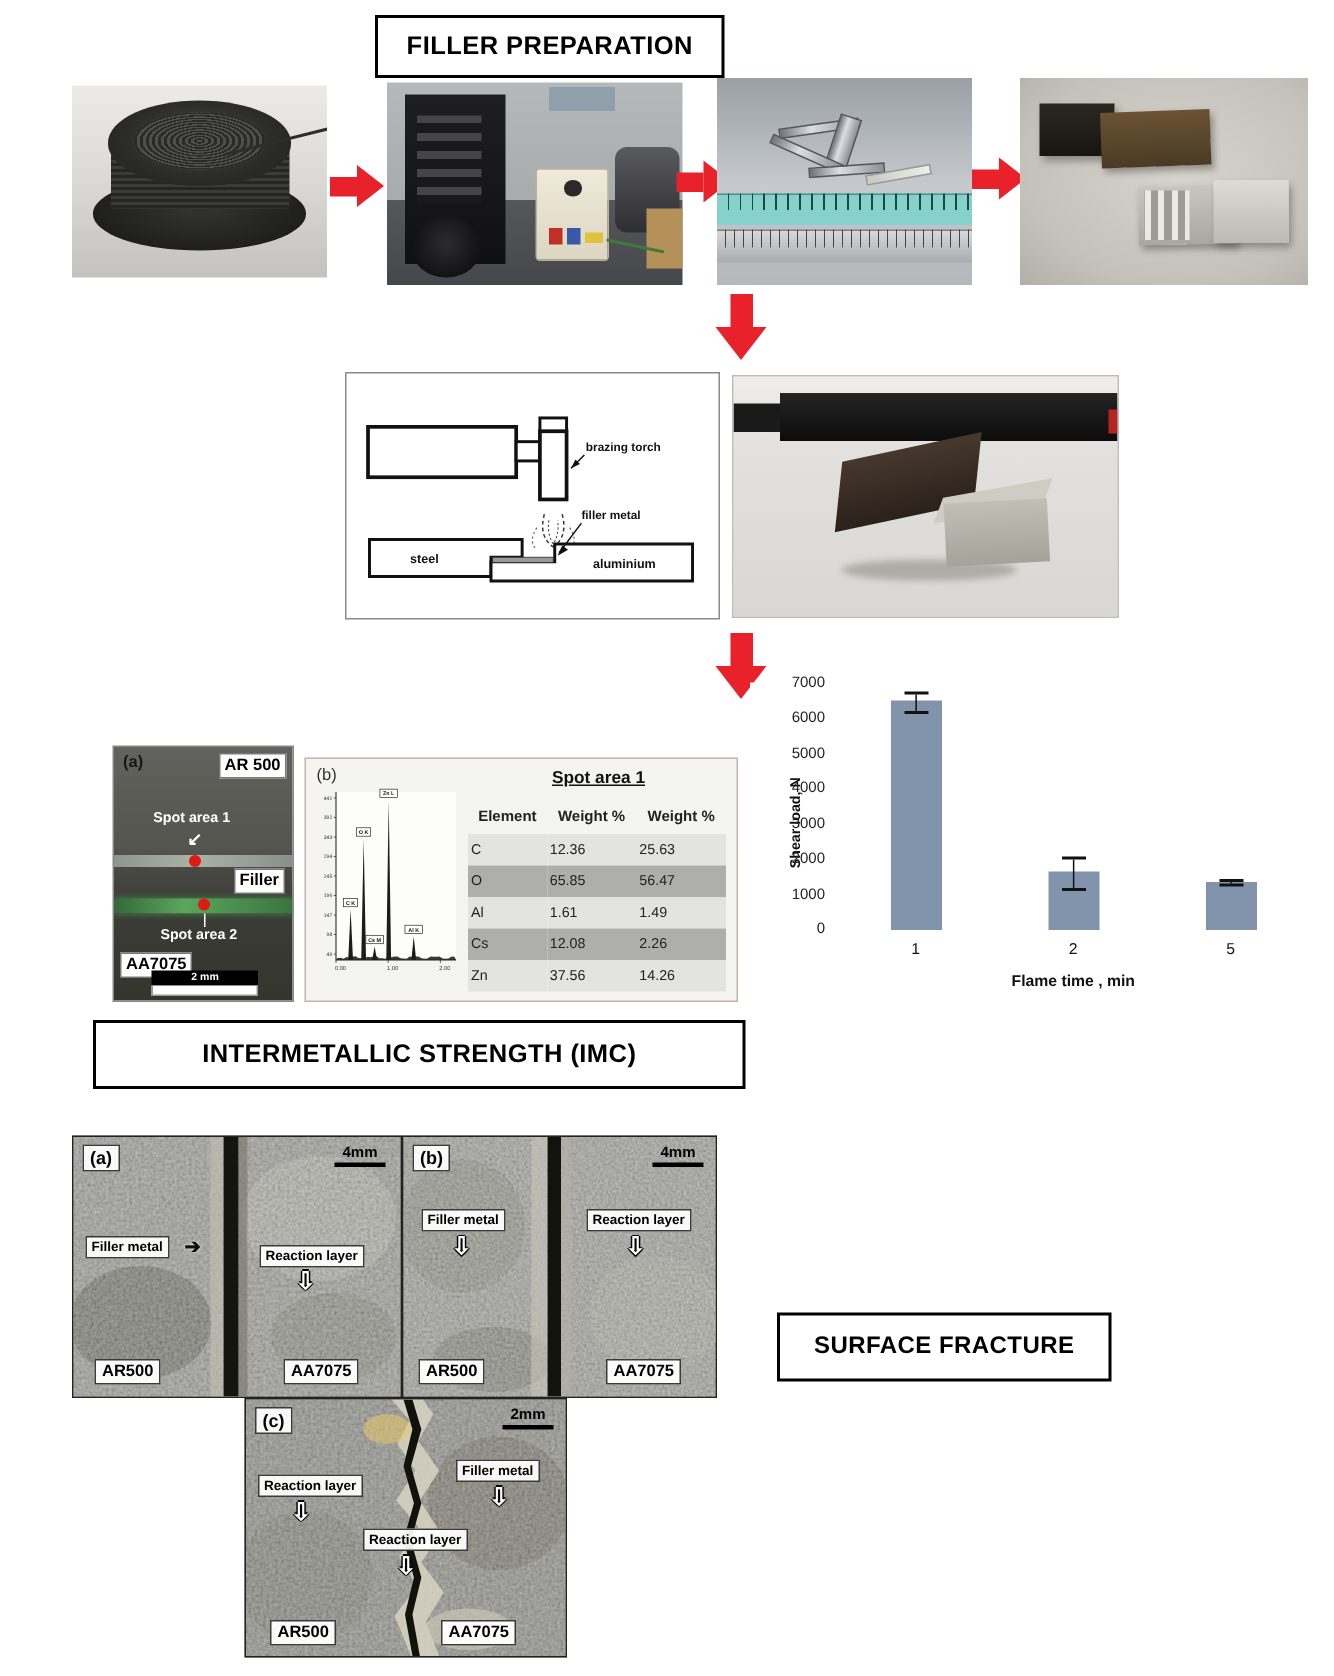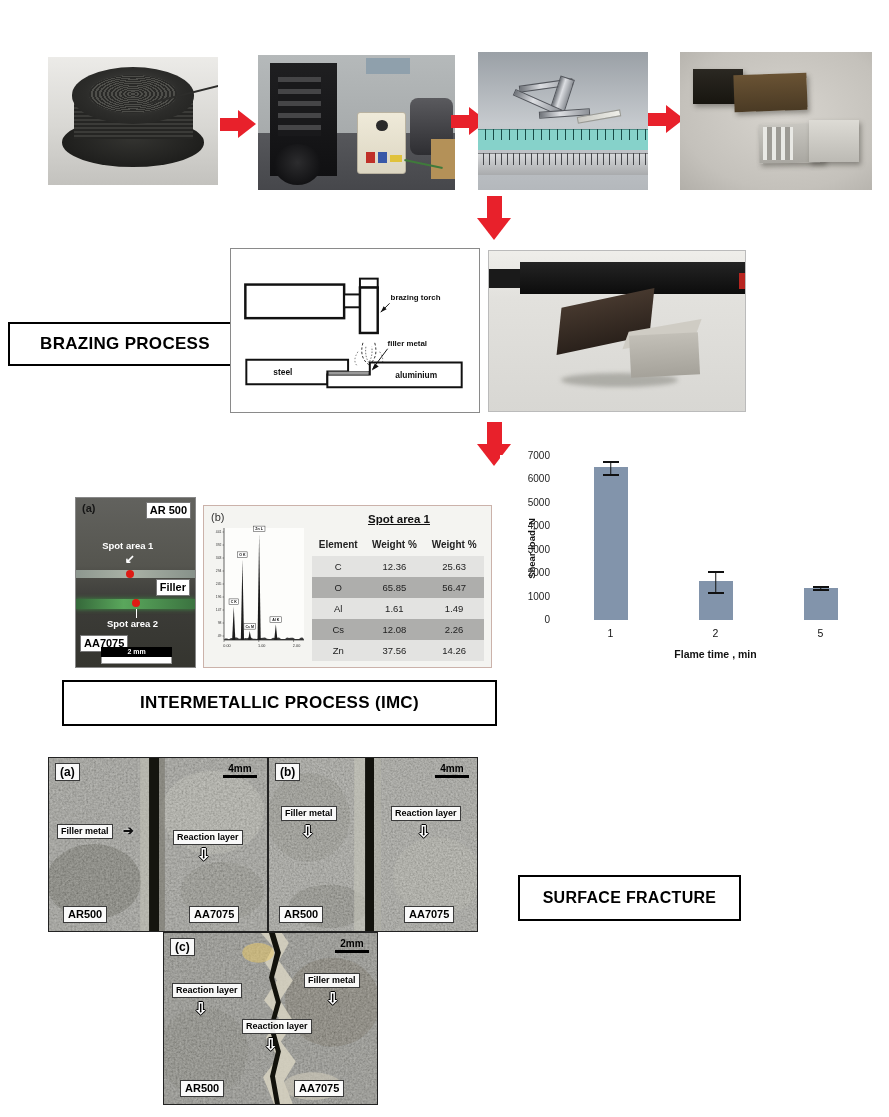--- a/index.html
+++ b/index.html
@@ -84,21 +84,21 @@
   .micro-line{position:absolute; width:1.5px; background:#fff;}
   .mscale{position:absolute; left:21%; bottom:3px; width:60%;}
   .mscale .bar1{background:#000; color:#fff; font-size:7px; font-weight:bold; text-align:center; height:10px; line-height:10px;}
   .mscale .bar2{background:#fff; height:7px; border:1px solid #999; border-top:none;}
 
   
   .edx{background:#f4f4f1; border:1px solid #cbb2aa;}
   .edx-panel-letter{position:absolute; left:7px; top:5px; font-size:11px; color:#333;}
   .edx-title{position:absolute; left:110px; top:7px; width:170px; text-align:center; font-weight:bold; font-size:11.5px; text-decoration:underline; color:#111;}
   .edx-svg{position:absolute; left:4px; top:14px; width:100px; height:138px;}
-  .edx-table{position:absolute; left:108px; top:30px; width:172px; border-collapse:collapse; font-size:9.5px; color:#222; text-align:center;}
+  .edx-table{position:absolute; left:108px; top:30px; width:172px; border-collapse:collapse; font-size:9.5px; color:#222; }
   .edx-table th{font-weight:600; font-size:10px; padding:3px 2px 6px;}
   .edx-table td{padding:5px 2px; }
   .edx-table tr.rl td{background:#e3e3e1;}
   .edx-table tr.rd td{background:#aeaeac;}
 
   
   .chart{position:absolute; left:500px; top:455px; width:375px; height:217px; background:#fff;}
   .chart-ylabel{position:absolute; left:-24px; top:88px; width:110px; text-align:center; transform:rotate(-90deg); font-size:9.5px; font-weight:bold; color:#111;}
   .chart-yticks{position:absolute; left:14px; top:0; width:44px; height:165px; display:flex; flex-direction:column; justify-content:space-between; align-items:flex-end; padding-right:8px; font-size:10px; color:#222;}
   .ytick{height:0; display:flex; align-items:center;}
@@ -120,20 +120,23 @@
   .fscale{position:absolute; color:#000; font-weight:bold; font-size:10px; text-align:center;}
   .fscale::after{content:""; display:block; height:3px; background:#000; margin-top:1px;}
   .fdarrow{position:absolute; color:#fff; font-size:16px; font-weight:bold; text-shadow:0 0 1px #000, 1px 0 0 #000, -1px 0 0 #000, 0 1px 0 #000, 0 -1px 0 #000; line-height:16px;}
   .frarrow{position:absolute; color:#101010; font-size:13px; font-weight:bold; line-height:13px; text-shadow:0 0 2px #fff;}
 </style>
 </head>
 <body>
 
 <div class="canvas">
 
+  <div class="lbox" style="left:250px; top:10px; width:233px; height:42px;">
+    <span>FILLER PREPARATION</span>
+  </div>
 
   <div class="photo p-spool" style="left:48px; top:57px; width:170px; height:128px;">
     <div class="abs spool-bot"></div>
     <div class="abs spool-barrel"></div>
     <div class="abs spool-top"></div>
     <div class="abs spool-coil"></div>
     <div class="abs spool-wire"></div>
   </div>
 
   <div class="arrow-r" style="left:220px; top:110px;">
@@ -184,23 +187,20 @@
     <div class="blk blk-alu-l"></div>
     <div class="blk blk-alu-r"></div>
     <div class="abs blk-fins"></div>
   </div>
 
   <div class="arrow-d" style="left:477px; top:196px;">
     <div class="shaft"></div>
       <div class="head"></div>
   </div>
 
-  <div class="lbox" style="left:8px; top:322px; width:234px; height:44px;">
-    <span>BRAZING PROCESS</span>
-  </div>
 
   <div class="photo schem" style="left:230px; top:248px; width:250px; height:165px;">
     <svg viewBox="0 0 250 165" style="width:100%;height:100%">
       <rect x="14" y="36" width="100" height="34" fill="#fff" stroke="#111" stroke-width="2.5"></rect>
       <rect x="114" y="46" width="16" height="13" fill="#fff" stroke="#111" stroke-width="2"></rect>
       <rect x="130" y="30" width="18" height="9" fill="#fff" stroke="#111" stroke-width="2"></rect>
       <rect x="130" y="39" width="18" height="46" fill="#fff" stroke="#111" stroke-width="2.5"></rect>
       <path d="M133,95 C130,106 133,113 139,117" fill="none" stroke="#333" stroke-width="1" stroke-dasharray="2.5,2"></path>
       <path d="M145,95 C148,106 145,113 139,117" fill="none" stroke="#333" stroke-width="1" stroke-dasharray="2.5,2"></path>
       <path d="M136,99 C135,107 137,112 139,115 C141,112 143,107 142,99" fill="none" stroke="#555" stroke-width="0.8" stroke-dasharray="1.5,1.5"></path>
@@ -368,21 +368,21 @@
       </div>
     <div class="chart-xticks">
         <div class="xtick">1</div>
         <div class="xtick">2</div>
         <div class="xtick">5</div>
       </div>
     <div class="chart-xlabel">Flame time , min</div>
   </div>
 
   <div class="lbox" style="left:62px; top:680px; width:435px; height:46px;">
-    <span>INTERMETALLIC PROCESS (IMC)</span>
+    <span>INTERMETALLIC STRENGTH (IMC)</span>
   </div>
 
   <div class="fract" style="left:48px; top:757px; width:220px; height:175px;">
     <svg viewBox="0 0 220 175" preserveAspectRatio="none">
       <defs>
         <filter id="grain-a">
             <feTurbulence type="fractalNoise" baseFrequency="0.5" numOctaves="3" seed="11"></feTurbulence>
             <feColorMatrix type="saturate" values="0"></feColorMatrix>
             <feComponentTransfer>
               <feFuncA type="linear" slope="0" intercept="1"></feFuncA>

